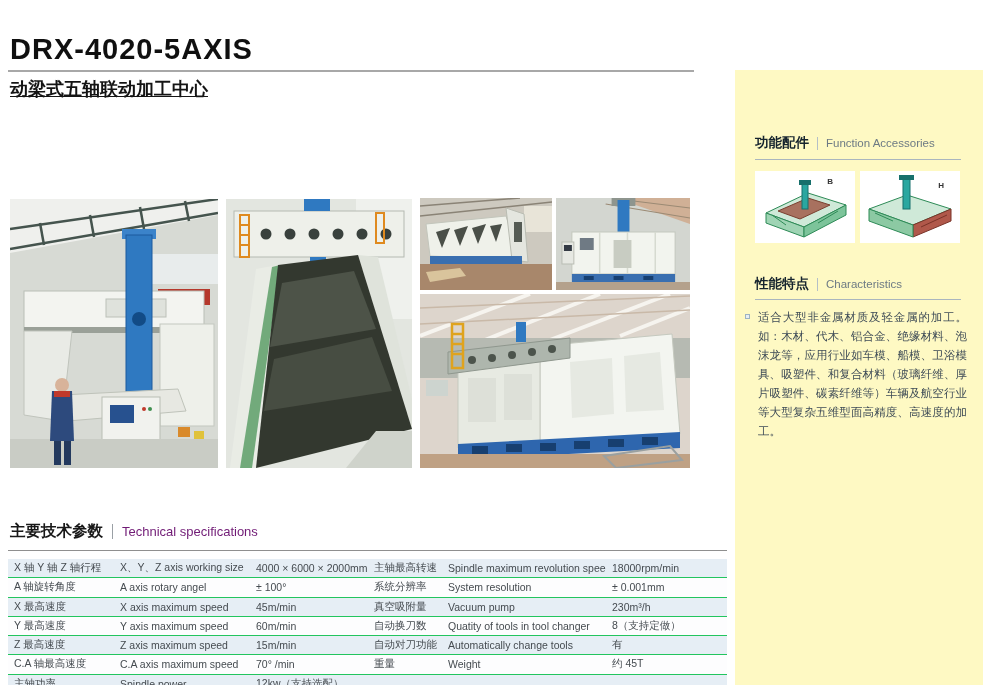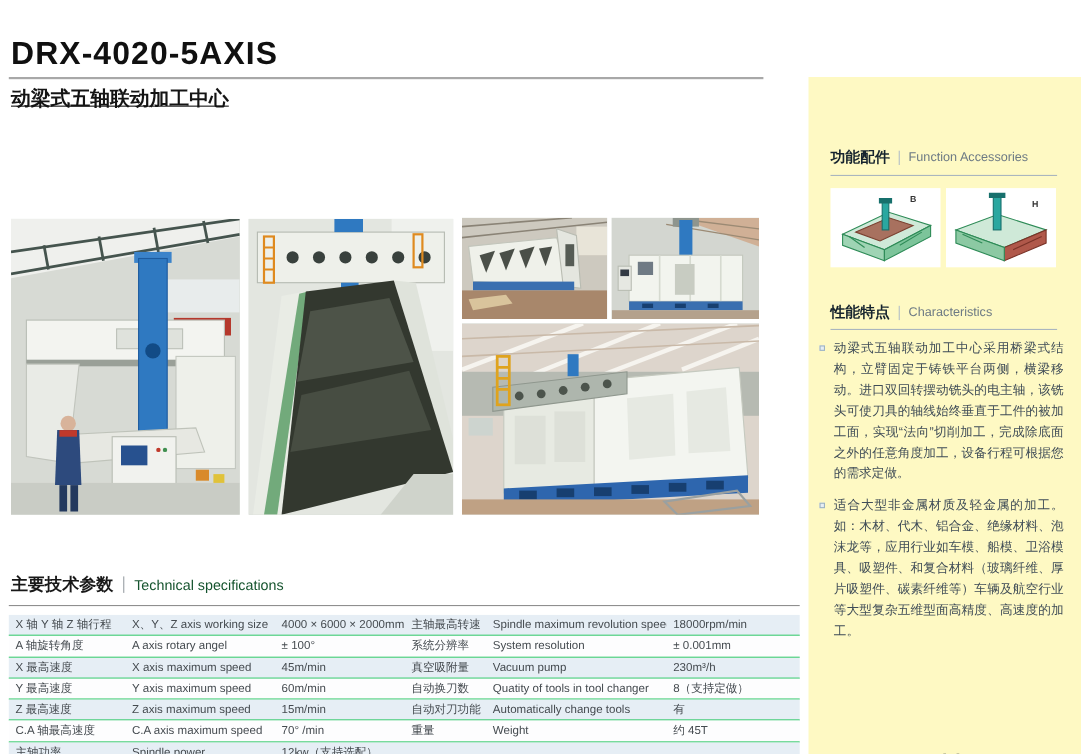--- a/index.html
+++ b/index.html
@@ -39,21 +39,21 @@
                 color:#3f4c57;text-align:justify;}
   .char-paras p::before{content:"";position:absolute;left:0;top:6px;width:5px;height:5px;
                 box-sizing:border-box;border:1px solid #9db3c2;background:#e7eef4;}
   .website{position:absolute;right:20px;top:614px;font-family:"DejaVu Sans Mono","Liberation Mono",monospace;
            font-size:17px;font-weight:bold;letter-spacing:2px;color:#3a4046;}
 
   
   .specs-head{position:absolute;left:10px;top:489px;display:flex;align-items:center;gap:9px;white-space:nowrap;}
   .specs-head .cn{font-size:15.5px;font-weight:bold;color:#181818;}
   .specs-head .sep{width:1px;height:15px;background:#9aa0a5;}
-  .specs-head .en{font-size:13px;color:#14532d;}
+  .specs-head .en{font-size:13px;color:#701a75;}
   .specs-rule{position:absolute;left:8px;top:518px;width:719px;height:1px;background:#8f8f8f;}
   .specs-table{position:absolute;left:8px;top:527px;width:719px;}
   .spec-row{display:grid;grid-template-columns:106px 136px 118px 74px 164px 1fr;
             height:19.25px;box-sizing:border-box;align-items:center;
             border-bottom:1px solid #22c55e;font-size:10.5px;color:#454b50;}
   .spec-row:nth-child(odd){background:#e6eef5;}
   .spec-row:nth-child(even){background:#fdfdfe;}
   .spec-row span{padding-left:6px;overflow:hidden;white-space:nowrap;}
 </style>
 </head>
@@ -280,21 +280,20 @@
     </div>
 
     <div class="side-head" id="char-head">
       <span class="cn">性能特点</span>
       <span class="sep"></span>
       <span class="en">Characteristics</span>
     </div>
     <div class="side-rule" id="char-rule"></div>
 
     <div class="char-paras">
-      <p>动梁式五轴联动加工中心采用桥梁式结构，立臂固定于铸铁平台两侧，横梁移动。进口双回转摆动铣头的电主轴，该铣头可使刀具的轴线始终垂直于工件的被加工面，实现“法向”切削加工，完成除底面之外的任意角度加工，设备行程可根据您的需求定做。</p>
       <p>适合大型非金属材质及轻金属的加工。如：木材、代木、铝合金、绝缘材料、泡沫龙等，应用行业如车模、船模、卫浴模具、吸塑件、和复合材料（玻璃纤维、厚片吸塑件、碳素纤维等）车辆及航空行业等大型复杂五维型面高精度、高速度的加工。</p>
     </div>
 
     <div class="website">www.zgxjjypt.com</div>
   </div>
 
   <div class="specs-head">
     <span class="cn">主要技术参数</span>
     <span class="sep"></span>
     <span class="en">Technical specifications</span>

